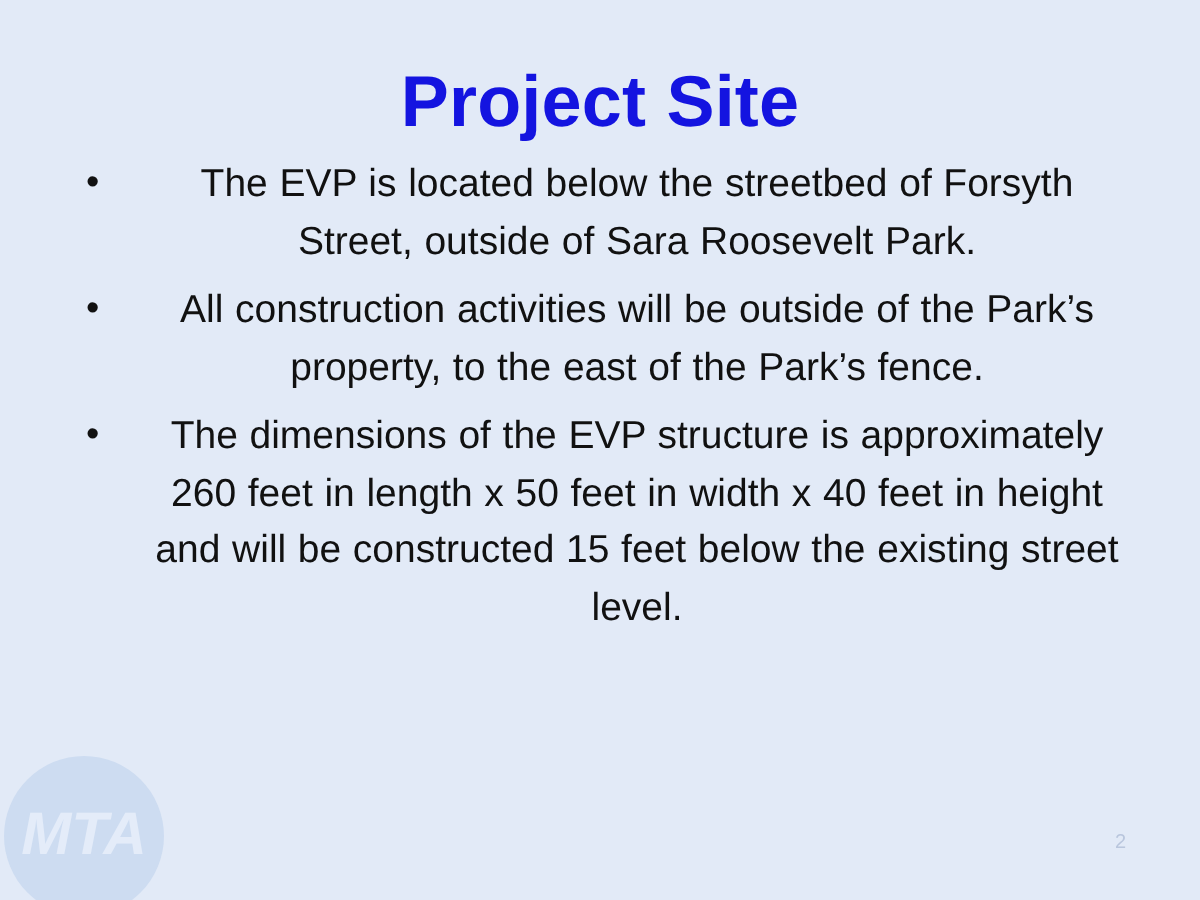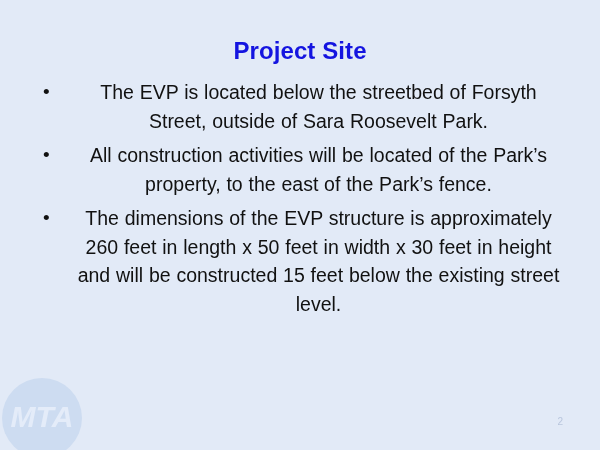--- a/index.html
+++ b/index.html
@@ -21,21 +21,21 @@
     overflow: hidden;
   }
 
   
   #slide-title {
     position: absolute;
     top: 34px;
     left: 0;
     width: 600px;
     text-align: center;
-    font-size: 24px;
+    font-size: 36px;
     font-weight: bold;
     color: #1414e0;
     letter-spacing: 0.1px;
     line-height: 34px;
   }
 
   
   #bullet-list {
     position: absolute;
     top: 78px;
@@ -99,26 +99,26 @@
 
   <div id="bullet-list">
 
     <div class="bullet-row">
       <span class="bullet-marker">•</span>
       <span class="bullet-text">The EVP is located below the streetbed of Forsyth Street, outside of Sara Roosevelt Park.</span>
     </div>
 
     <div class="bullet-row">
       <span class="bullet-marker">•</span>
-      <span class="bullet-text">All construction activities will be located of the Park’s property, to the east of the Park’s fence.</span>
+      <span class="bullet-text">All construction activities will be outside of the Park’s property, to the east of the Park’s fence.</span>
     </div>
 
     <div class="bullet-row">
       <span class="bullet-marker">•</span>
-      <span class="bullet-text">The dimensions of the EVP structure is approximately 260 feet in length x 50 feet in width x 30 feet in height and will be constructed 15 feet below the existing street level.</span>
+      <span class="bullet-text">The dimensions of the EVP structure is approximately 260 feet in length x 50 feet in width x 40 feet in height and will be constructed 15 feet below the existing street level.</span>
     </div>
 
   </div>
 
   <div id="mta-logo">
     <svg viewBox="0 0 82 82" xmlns="http://www.w3.org/2000/svg" aria-hidden="true">
       <circle cx="41" cy="41" r="40" fill="#cddcf1"></circle>
       <text x="41" y="50" font-family="'Liberation Sans', sans-serif" font-size="30" font-weight="bold" font-style="italic" fill="#e4ecf9" text-anchor="middle">MTA</text>
     </svg>
   </div>

